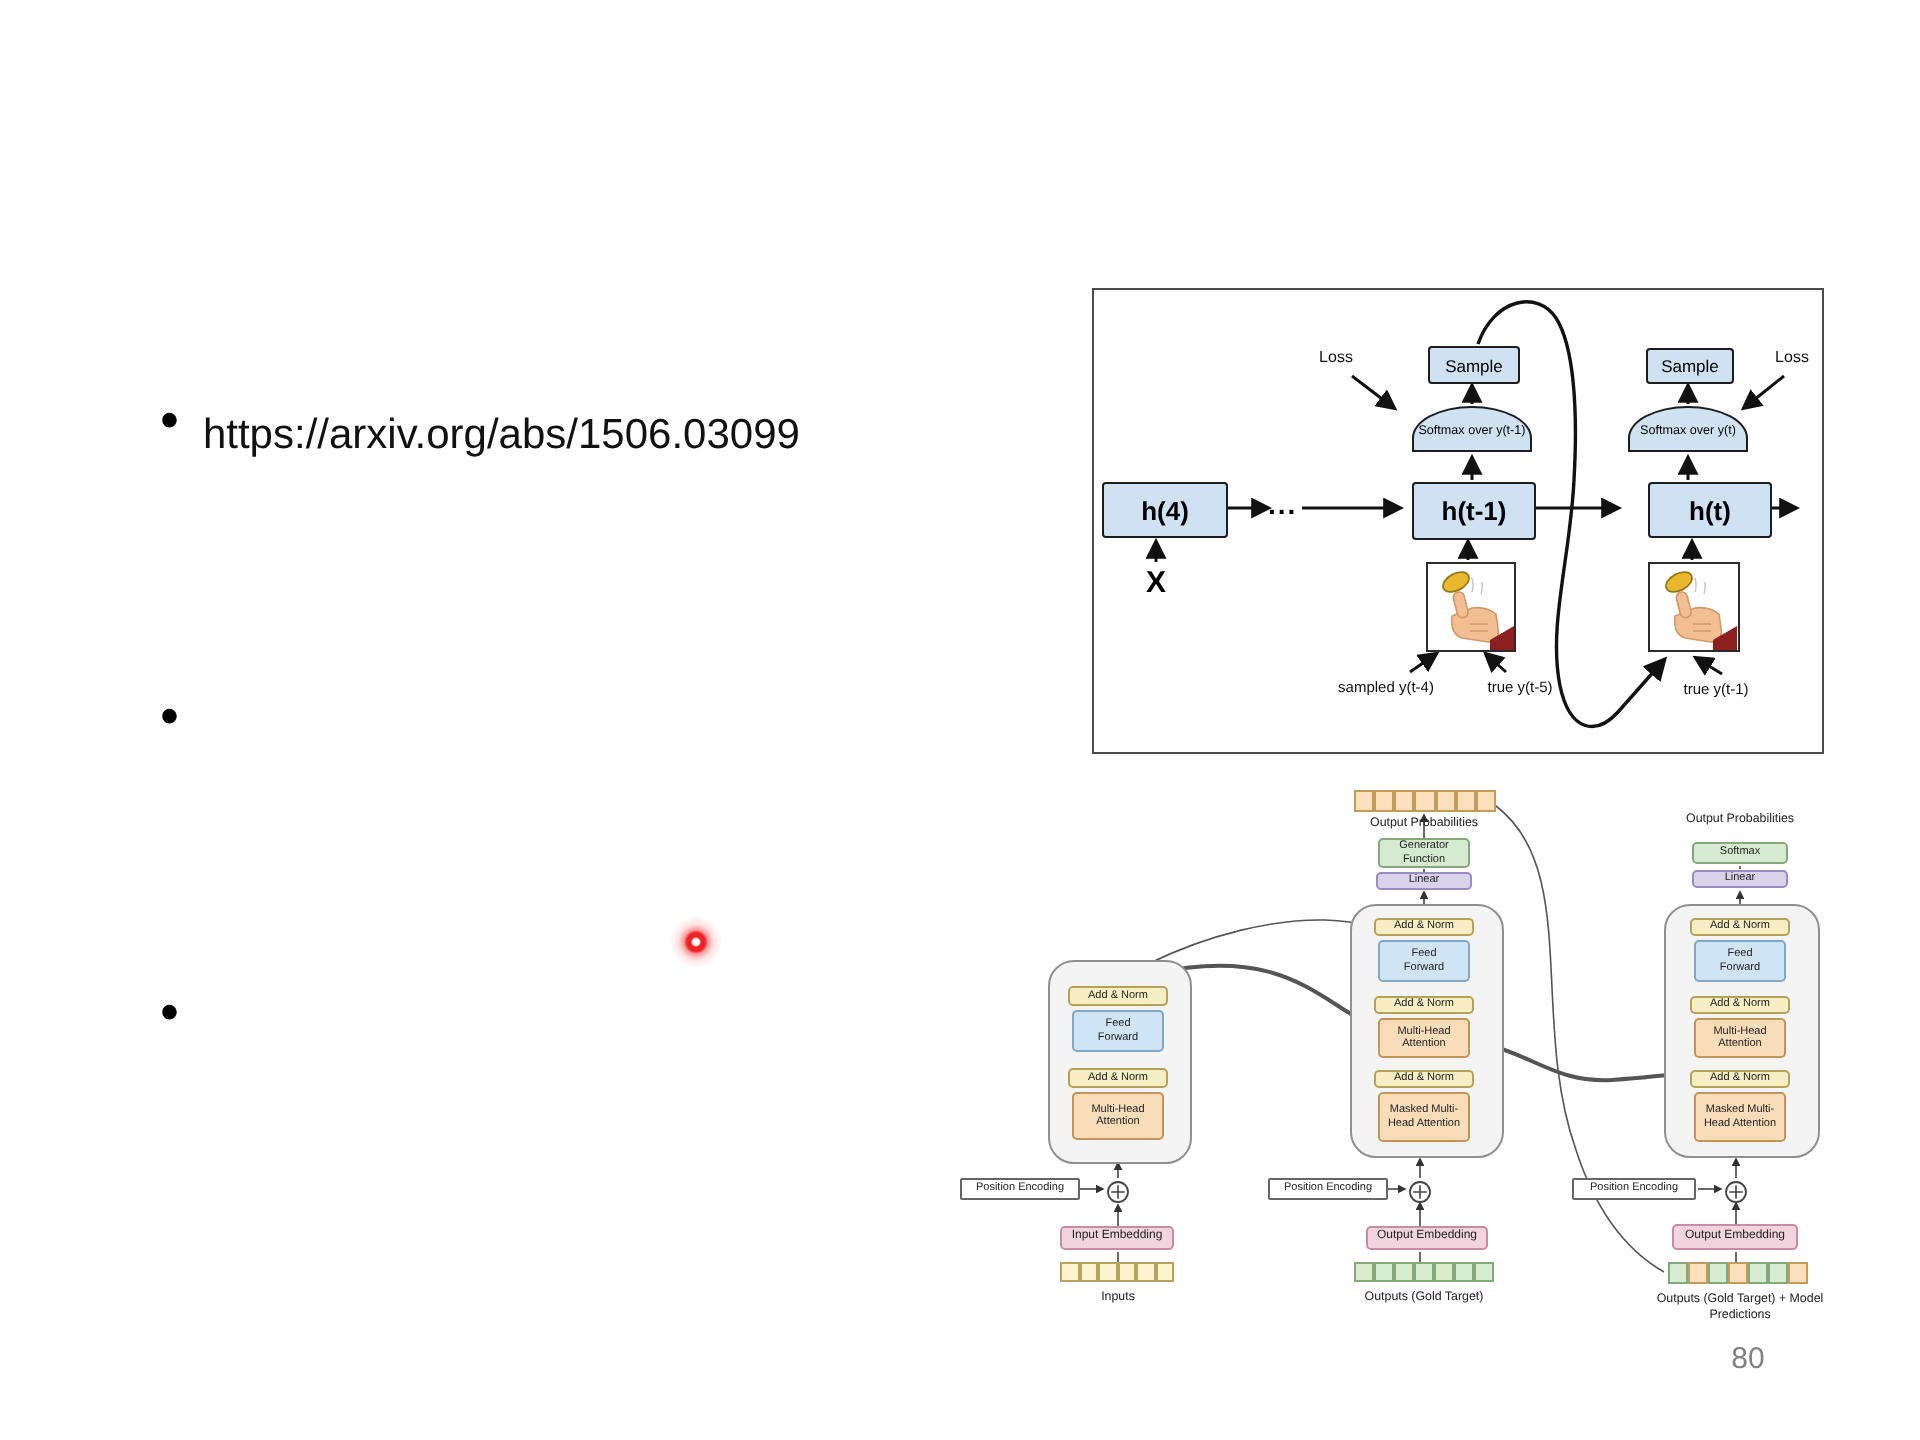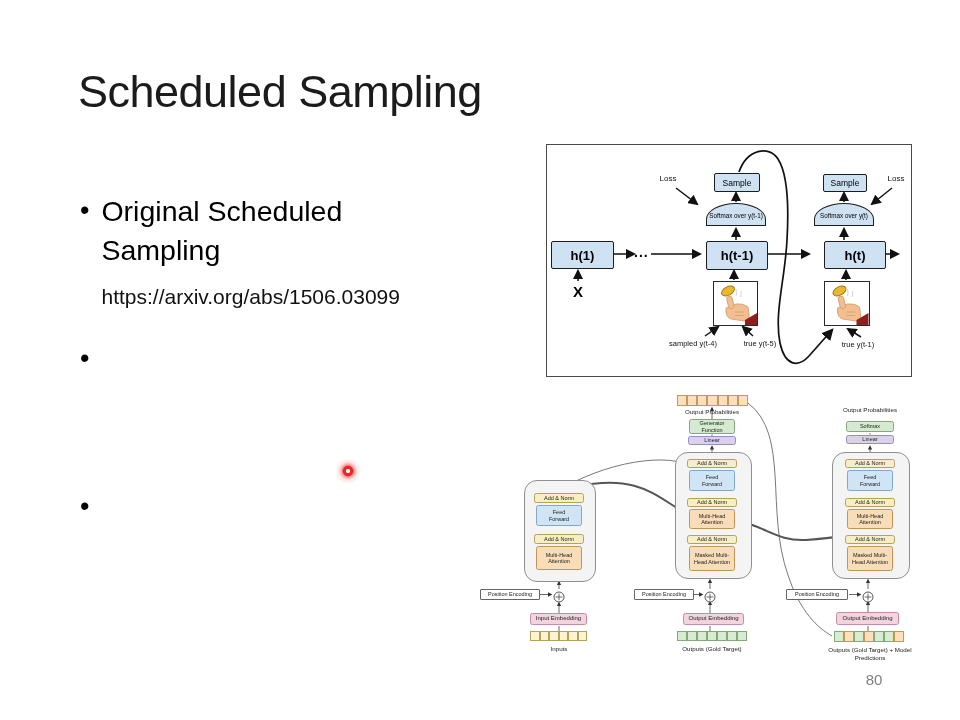--- a/index.html
+++ b/index.html
@@ -57,26 +57,24 @@
   .cell.green{background:var(--outputs-cell-green);border-color:#83a87c;}
   .plus{position:absolute;width:12px;height:12px;}
 
   .pagenum{position:absolute;left:856px;top:671px;width:36px;font-size:15px;color:#808080;text-align:center;}
 </style>
 </head>
 <body>
 
 <div id="slide">
 
-  <div class="title">Scheduled Sampling</div>
 
   <div class="bullet-group" style="top:192px">
     <span class="bullet-dot">•</span>
     <div>
-      <div class="bullet-text">Original Scheduled Sampling</div>
       <div class="bullet-link">https://arxiv.org/abs/1506.03099</div>
     </div>
   </div>
   <div class="bullet-group" style="top:340px">
     <span class="bullet-dot">•</span>
   </div>
   <div class="bullet-group" style="top:488px">
     <span class="bullet-dot">•</span>
     <div>
     </div>
@@ -105,21 +103,21 @@
         <path d="M297,57 L297,48" marker-end="url(#ar)"></path>
         <path d="M129,43 L150,59" marker-end="url(#ar)"></path>
         <path d="M345,43 L325,59" marker-end="url(#ar)"></path>
         <path d="M158,191 L171,182" marker-end="url(#ar)"></path>
         <path d="M206,191 L196,182" marker-end="url(#ar)"></path>
         <path d="M314,192 L301,184" marker-end="url(#ar)"></path>
         <path d="M192,27 C200,4 222,0 231,14 C240,28 242,60 240,95 C238,135 227,168 233,198 C238,221 251,223 262,211 C270,202 278,193 285,185" stroke-width="1.7" marker-end="url(#ar)"></path>
       </g>
     </svg>
 
-    <div class="rbox hbox" style="left:4px;top:96px;width:61px;height:26px">h(1)</div>
+    <div class="rbox hbox" style="left:4px;top:96px;width:61px;height:26px">h(4)</div>
     <div class="xlab" style="left:21px;top:138px;width:20px">X</div>
     <div class="dots" style="left:87px;top:99px;width:26px">...</div>
     <div class="rbox hbox" style="left:159px;top:96px;width:60px;height:27px">h(t-1)</div>
     <div class="rbox hbox" style="left:277px;top:96px;width:60px;height:26px">h(t)</div>
 
     <div class="rbox samplebox" style="left:167px;top:28px;width:44px;height:17px">Sample</div>
     <div class="softmax" style="left:159px;top:58px;width:60px;height:23px">Softmax over y(t-1)</div>
     <div class="rbox samplebox" style="left:276px;top:29px;width:42px;height:16px">Sample</div>
     <div class="softmax" style="left:267px;top:58px;width:60px;height:23px">Softmax over y(t)</div>
 

